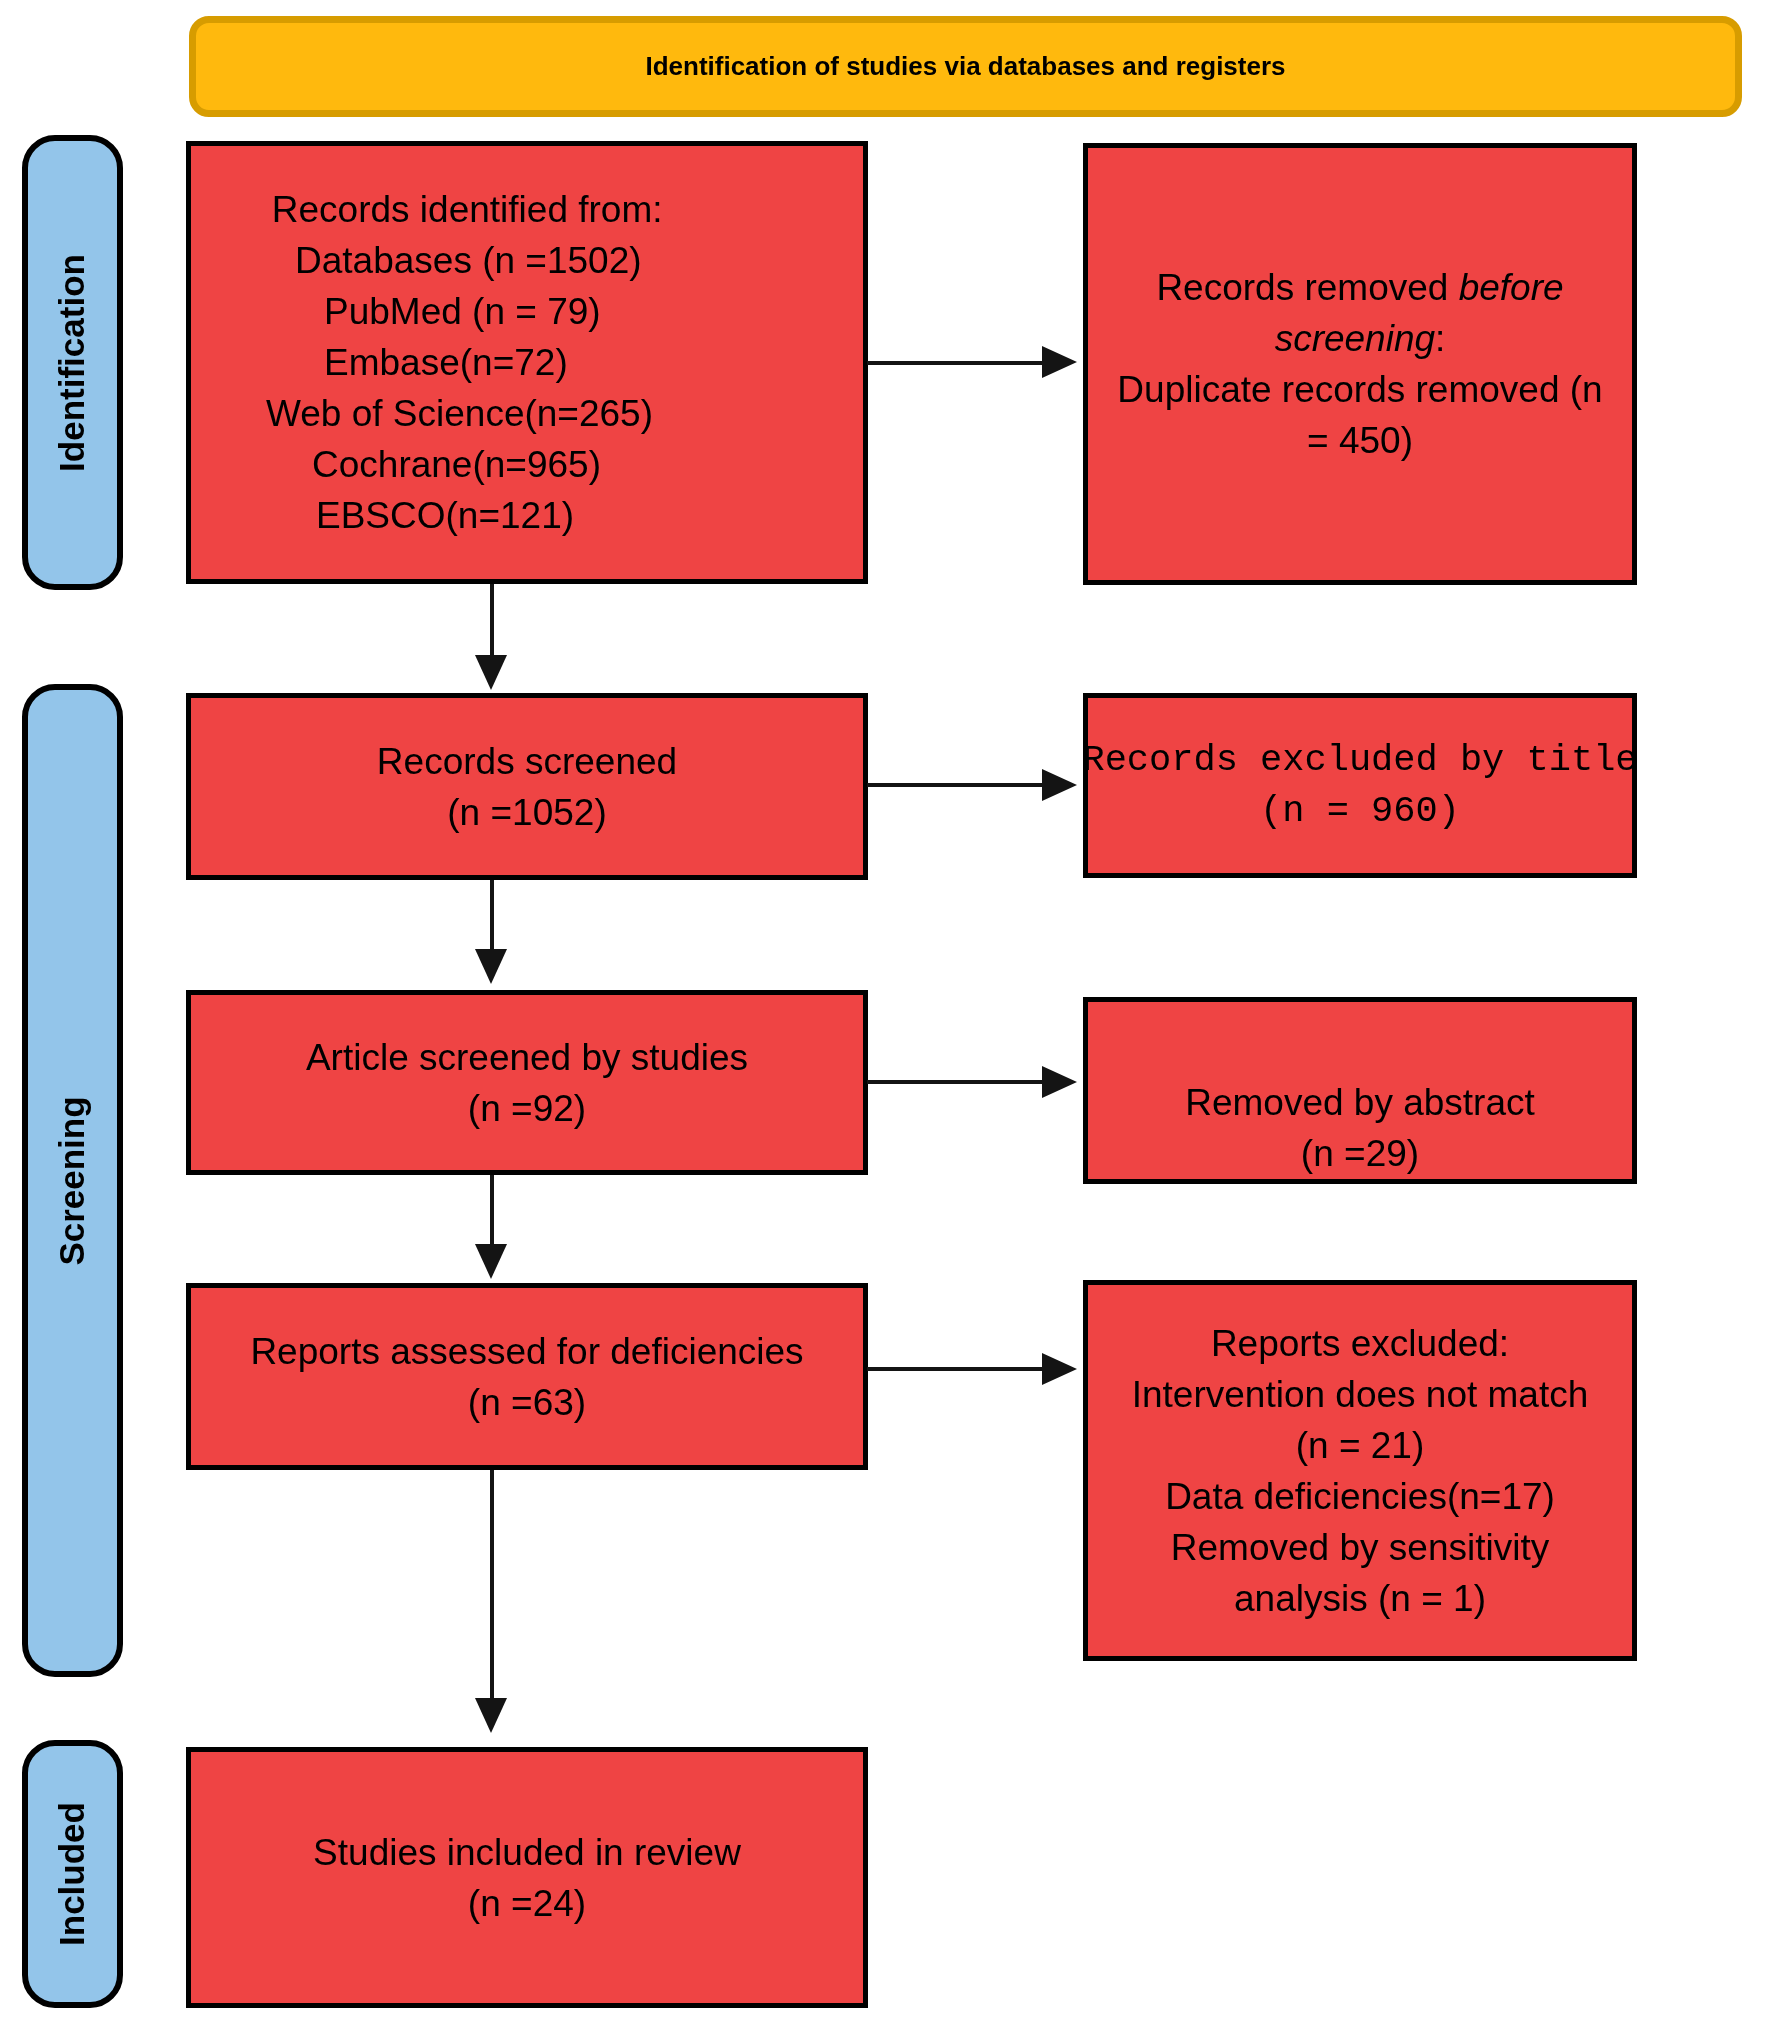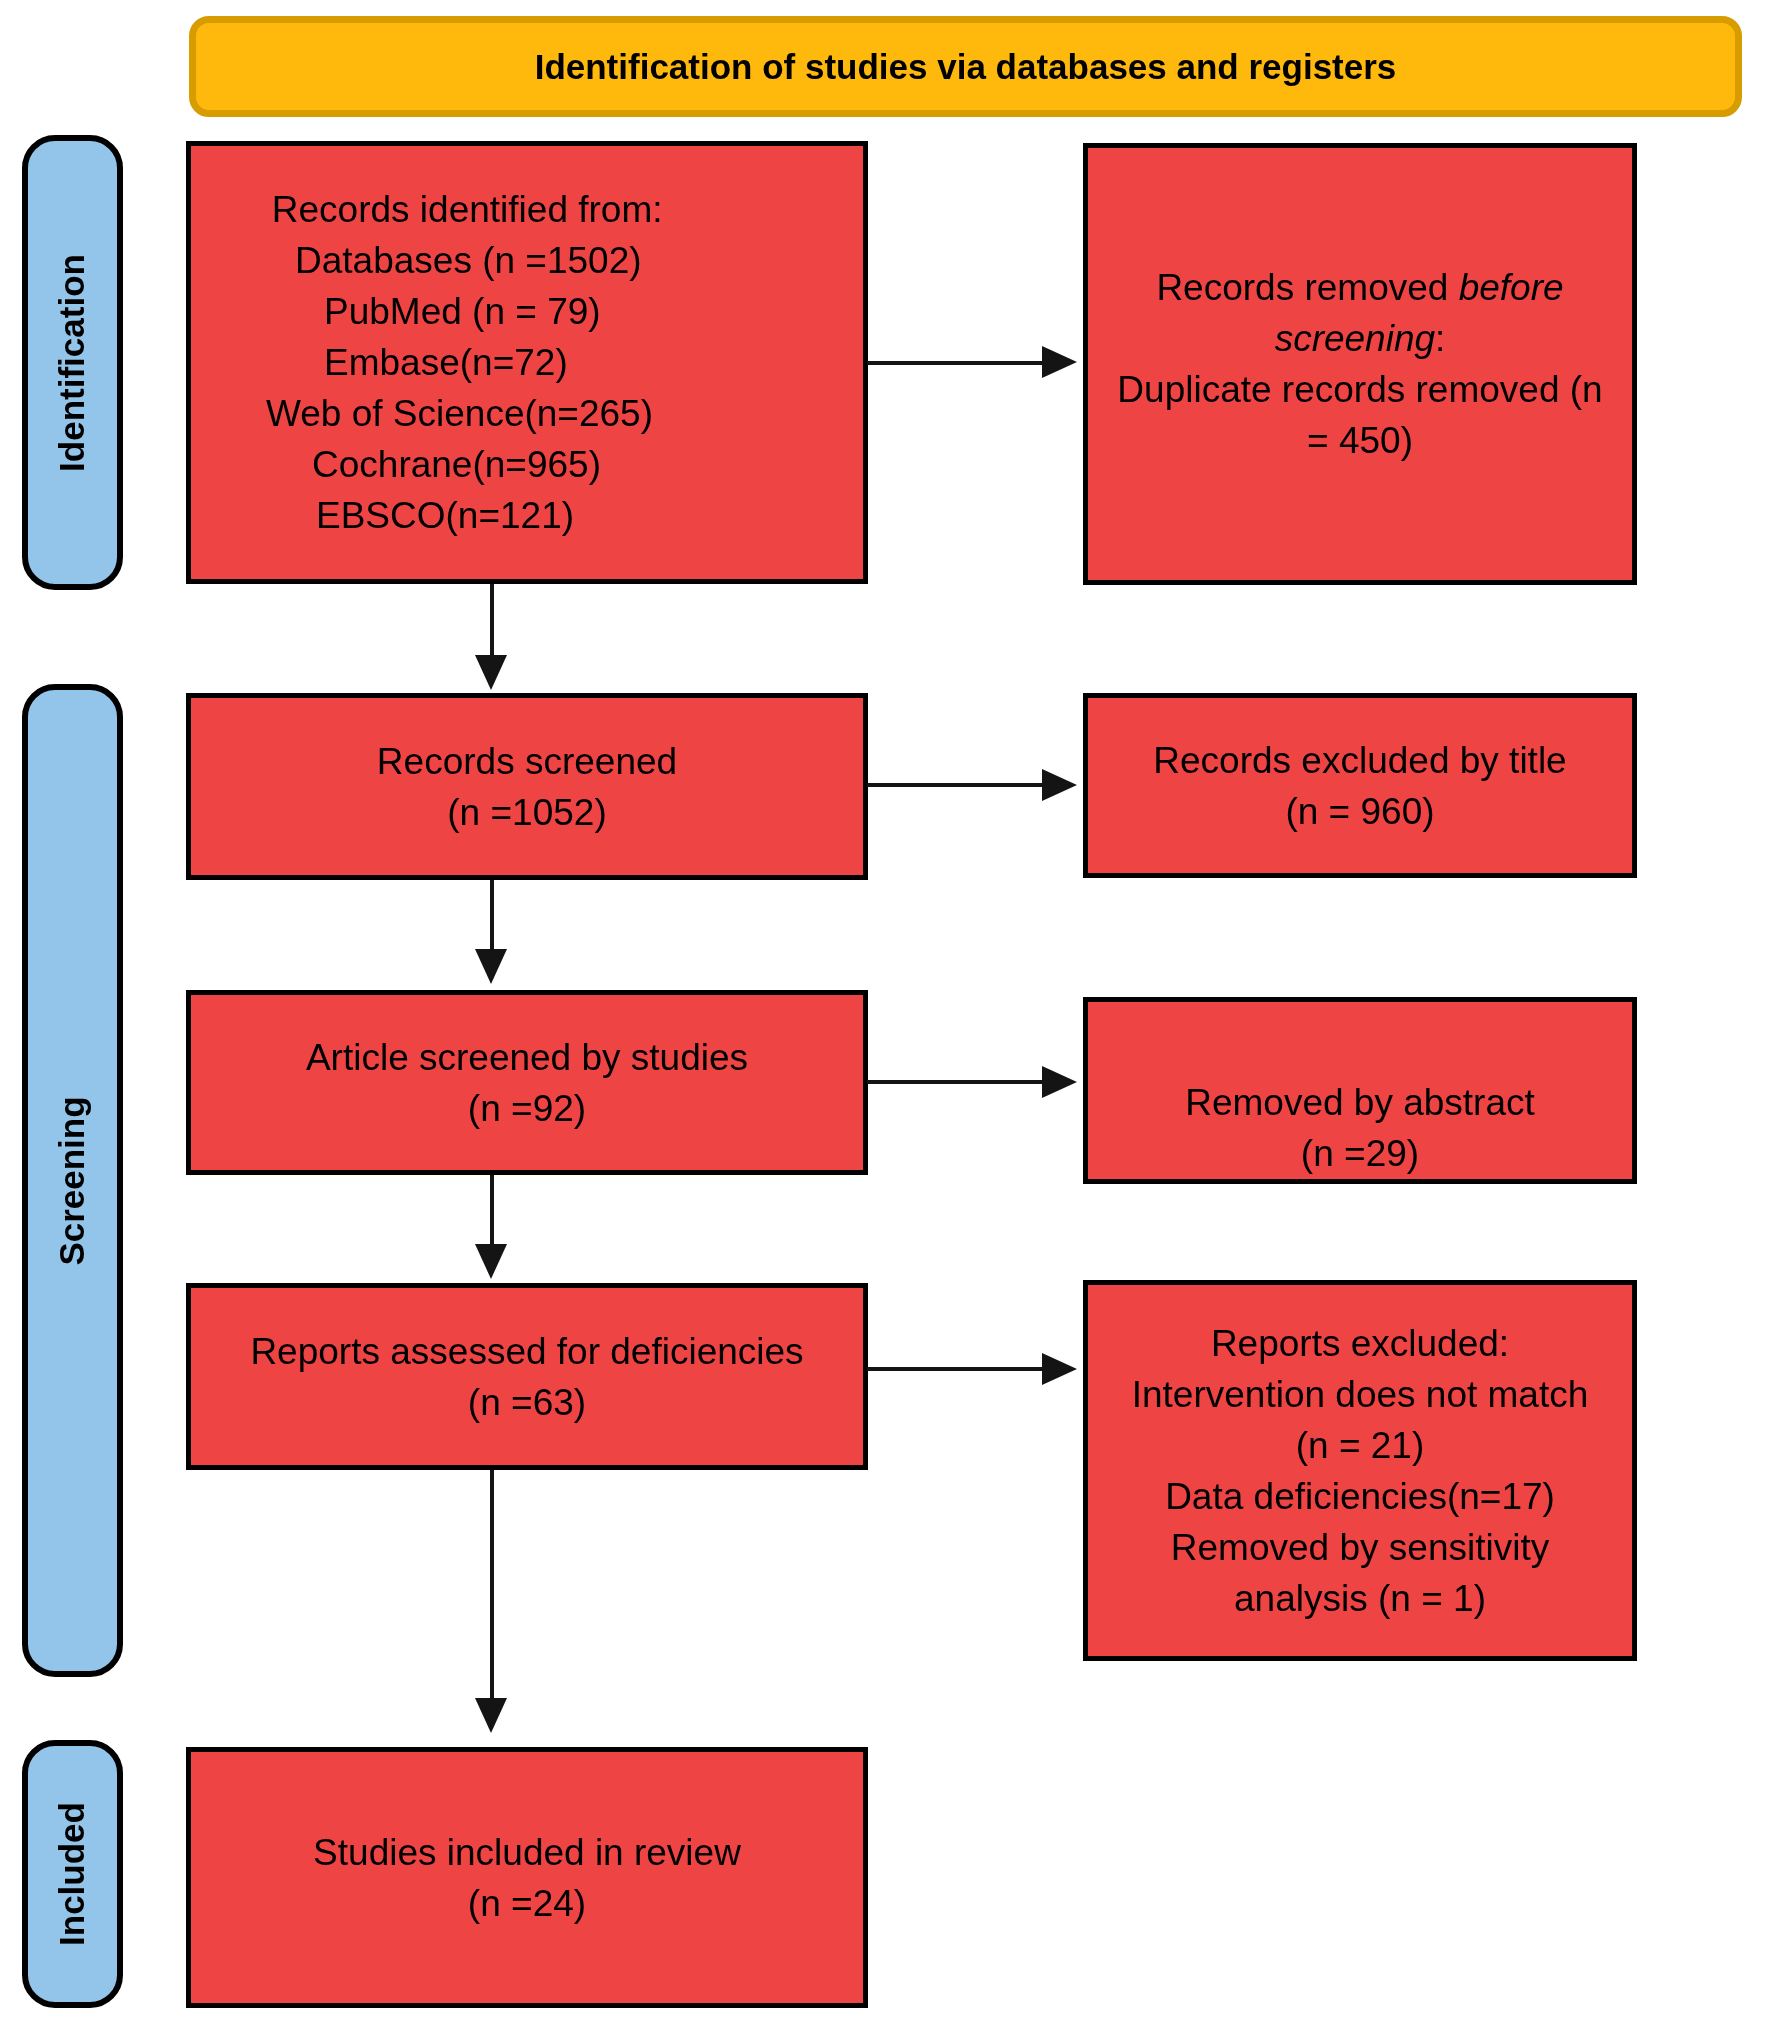--- a/index.html
+++ b/index.html
@@ -7,21 +7,21 @@
     position:relative;width:1787px;height:2035px;background:#ffffff;
     font-family:"Liberation Sans",sans-serif;color:#000;
   }
 
   
   .banner{
     position:absolute;left:189px;top:16px;width:1553px;height:101px;
     box-sizing:border-box;background:#FFB90D;border:7.2px solid #D79C00;
     border-radius:20px;display:flex;align-items:center;justify-content:center;
   }
-  .banner-text{font-weight:bold;font-size:35px;}
+  .banner-text{font-weight:bold;font-size:26px;}
 
   
   .stage-tab{
     position:absolute;left:21.6px;width:101px;box-sizing:border-box;
     background:#93C5EA;border:6.5px solid #000;border-radius:33px;
     display:flex;align-items:center;justify-content:center;
   }
   .stage-text{transform:rotate(-90deg);white-space:nowrap;font-weight:bold;font-size:35px;}
   .tab-identification{top:135px;height:455px;}
   .tab-screening{top:684px;height:993px;}
@@ -33,21 +33,21 @@
     display:flex;flex-direction:column;align-items:center;justify-content:center;
   }
   .left-col{left:186px;width:682px;}
   .right-col{left:1083px;width:554px;}
   .box1{top:141px;height:443px;}
   .box2{top:693px;height:187px;}
   .box3{top:990px;height:185px;}
   .box4{top:1283px;height:187px;}
   .box5{top:1747px;height:261px;}
   .rbox1{top:143px;height:442px;}
-  .rbox2{top:693px;height:185px;}
+  .rbox2{top:693px;height:185px;font-family:Liberation Mono, monospace;}
   .rbox3{top:997px;height:187px;justify-content:flex-end;}
   .rbox4{top:1280px;height:381px;}
 
   .box-lines{font-size:37px;line-height:51px;}
   .centered{text-align:center;}
   .left-align{width:100%;box-sizing:border-box;padding-left:75px;text-align:left;}
   .bline{white-space:pre;}
   .it{font-style:italic;}
   .ind-a{padding-left:5.8px;}
   .ind-b{padding-left:29px;}

